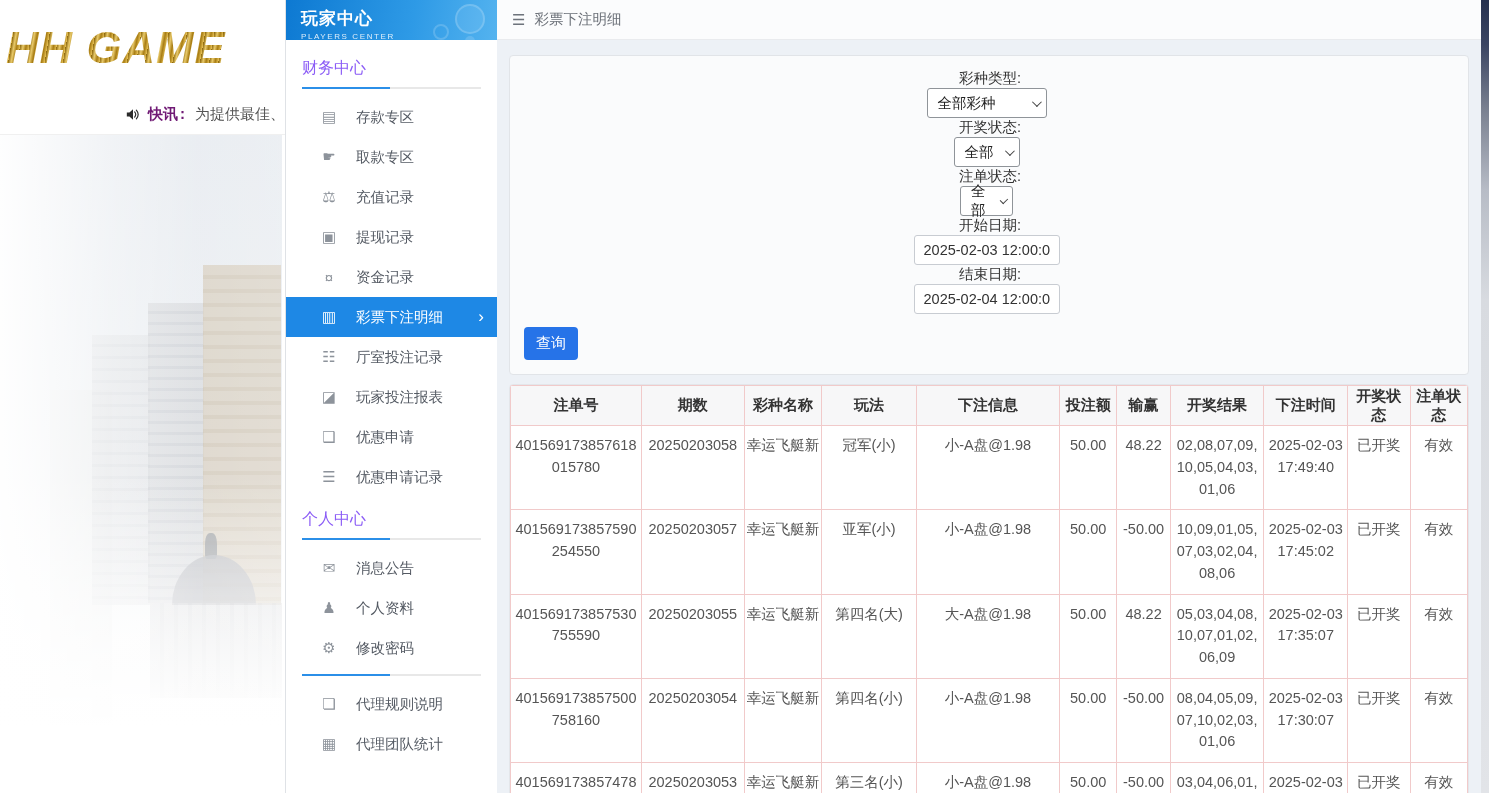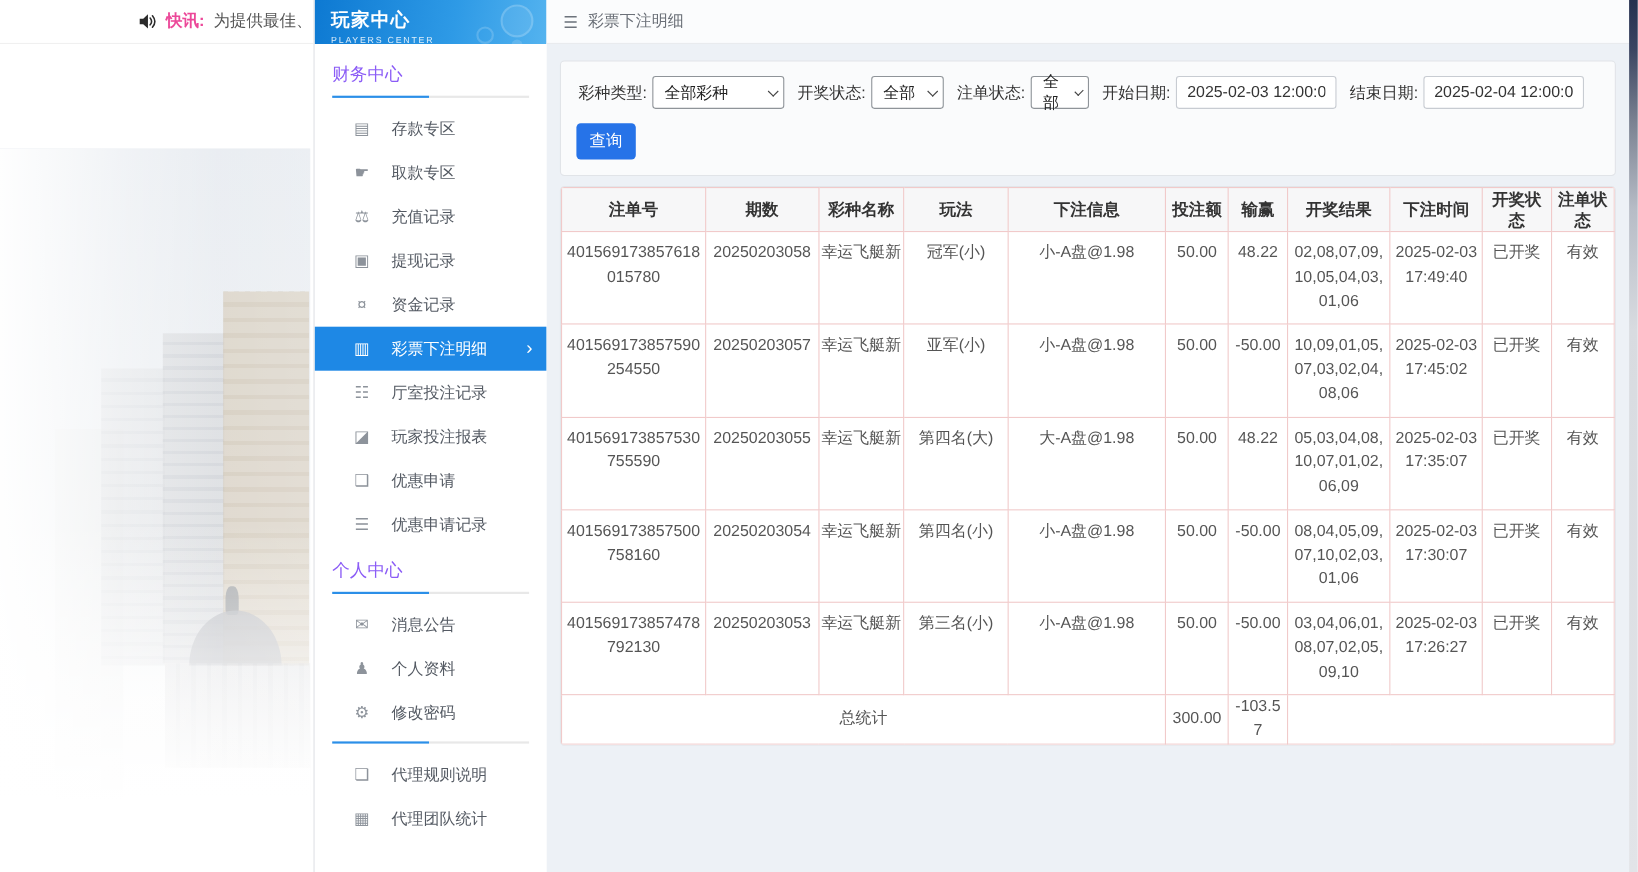--- a/index.html
+++ b/index.html
@@ -9,21 +9,21 @@
 
   
   .left-zone { position:absolute; left:0; top:0; width:285px; height:793px; background:#fff; }
   .logo-area { height:95px; display:flex; align-items:center; padding-left:6px; overflow:hidden; }
   .logo-text {
     font-size:45px; font-weight:bold; font-style:italic; letter-spacing:1px; white-space:nowrap;
     background:repeating-linear-gradient(100deg,#8f6a0e 0px,#e9ca6b 3px,#a87d14 6px,#e3bd52 9px);
     -webkit-background-clip:text; background-clip:text; color:transparent;
   }
   .news-bar { height:40px; display:flex; align-items:center; gap:8px; padding-left:126px; border-bottom:1px solid #f0f0f0; overflow:hidden; white-space:nowrap; }
-  .news-label { font-weight:bold; color:#ec4899; font-size:15px; }
+  .news-label { font-weight:bold; color:#701a75; font-size:15px;font-family:Liberation Mono, monospace; }
   .news-text { color:#555; font-size:15px; }
   .city-photo { position:absolute; left:0; top:135px; width:282px; height:658px; overflow:hidden;
     background:linear-gradient(180deg,#e7ebf0 0%,#edf0f3 45%,#f6f7f8 70%,#ffffff 100%); }
   .bld { position:absolute; }
   .bld-a { left:203px; top:130px; width:78px; height:340px; opacity:.8;
     background:repeating-linear-gradient(180deg,#d8cfc0 0 10px,#cfc4b2 10px 14px),repeating-linear-gradient(90deg,rgba(120,105,80,.25) 0 4px,transparent 4px 10px); }
   .bld-b { left:148px; top:168px; width:56px; height:300px; opacity:.75;
     background:repeating-linear-gradient(180deg,#d6d8db 0 8px,#c9ccd1 8px 11px); }
   .bld-c { left:92px; top:200px; width:58px; height:270px; opacity:.6;
     background:repeating-linear-gradient(180deg,#dddfe2 0 9px,#d2d5d9 9px 12px); }
@@ -60,21 +60,21 @@
   .menu-item.active .mi-icon, .menu-item.active .mi-label { color:#fff; }
   .mi-chevron { position:absolute; right:13px; color:#fff; font-size:17px; }
 
   
   .content { position:absolute; left:497px; top:0; width:984px; height:793px; background:#edf1f6; }
   .content-title { height:40px; background:#fbfcfd; border-bottom:1px solid #e9ebee; display:flex; align-items:center; gap:9px; padding-left:15px; }
   .hamburger { color:#6d737c; font-size:15px; }
   .page-title { color:#6b7078; font-size:14.5px; }
 
   .filter-panel { margin:15px 12px 0; background:#fafbfc; border:1px solid #e1e4e8; border-radius:4px; padding:13px 14px 14px; }
-  .filter-row { display:flex; align-items:center; flex-wrap:nowrap; font-size:14.5px; color:#333; }
+  .filter-row { display:flex; align-items:center; flex-wrap:nowrap; font-size:14.5px; color:#333;flex-direction:column; }
   .f-label { margin-left:2px; }
   .select-box { display:inline-flex; align-items:center; justify-content:space-between; height:30px; background:#fff;
     border:1px solid #8f9499; border-radius:3px; padding:0 7px 0 10px; margin:0 10px 0 5px; cursor:pointer; }
   .select-box .sel-val { font-size:14.5px; color:#222; }
   .sel-chevron { width:7px; height:7px; border-right:1.6px solid #444; border-bottom:1.6px solid #444; transform:rotate(45deg) translateY(-2px); margin-left:9px; }
   .w-lottery { width:120px; } .w-draw { width:66px; } .w-bet { width:53px; }
   .date-input { width:146px; height:30px; border:1px solid #c8ccd2; border-radius:3px; padding:0 9px; font-size:14.5px; color:#333;
     margin:0 10px 0 5px; font-family:"Liberation Sans","DejaVu Sans",sans-serif; background:#fff; }
   .btn-row { margin-top:13px; }
   .query-btn { width:54px; height:33px; background:#2673e8; border:none; border-radius:4px; color:#fff; font-size:15px; cursor:pointer;
@@ -90,20 +90,23 @@
 
   .right-edge { position:absolute; left:1481px; top:0; width:8px; height:793px;
     background:linear-gradient(180deg,#25304f 0px,#3b4562 45px,#7a8191 110px,#b7bcc6 190px,#d8dbe0 300px,#e2e4e8 100%); }
 </style>
 </head>
 <body>
 
 <div class="stage">
 
   <div class="left-zone">
+    <div class="logo-area">
+      <span class="logo-text">HH GAME</span>
+    </div>
     <div class="news-bar">
       <svg class="speaker" width="17" height="15" viewBox="0 0 17 15">
         <path d="M1 5h3.2L8.5 1v13L4.2 10H1z" fill="#2b2b2b"></path>
         <path d="M10.5 4.4c1.6 1.9 1.6 4.3 0 6.2M12.6 2.3c2.7 3.2 2.7 7.2 0 10.4" stroke="#2b2b2b" stroke-width="1.4" fill="none" stroke-linecap="round"></path>
       </svg>
       <span class="news-label">快讯:</span>
       <span class="news-text">为提供最佳、</span>
     </div>
     <div class="city-photo">
       <div class="bld bld-d"></div>

